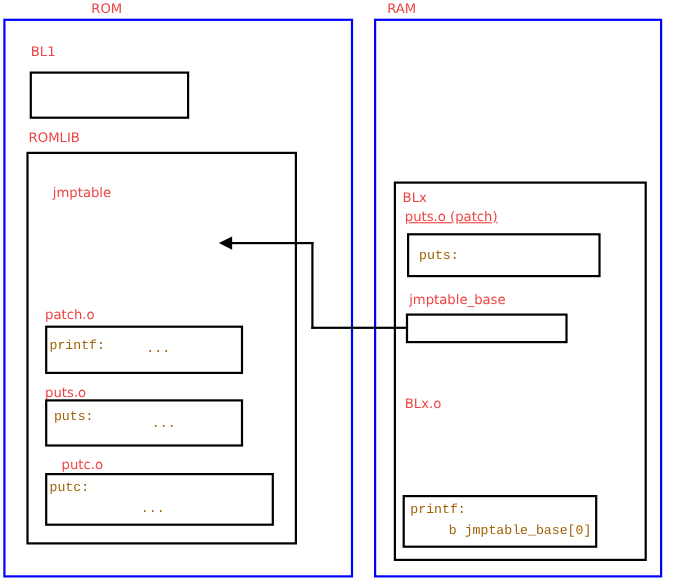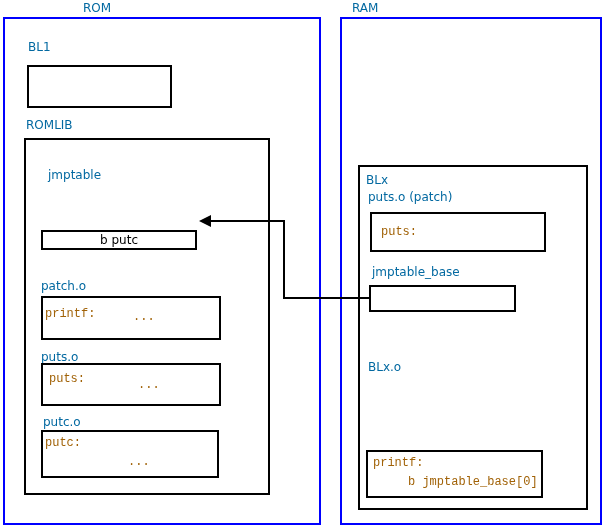--- a/index.html
+++ b/index.html
@@ -12,21 +12,21 @@
     width: 613px;
     height: 530px;
     background: #ffffff;
     font-family: "DejaVu Sans", sans-serif;
     overflow: hidden;
   }
   .lbl {
     position: absolute;
     font-size: 12px;
     line-height: 13px;
-    color: #0369a1;
+    color: #ef4444;
     white-space: nowrap;
     text-align: center;
   }
   .region {
     position: absolute;
     border: 2px solid #0000ff;
     box-sizing: border-box;
     background: transparent;
   }
   .box {
@@ -82,48 +82,47 @@
   <div class="lbl" style="left:28px; top:41px;">BL1</div>
   <div class="box" style="left:27px; top:65px; width:145px; height:43px;">
     <span class="celltext" style="left:6px; top:6px;"></span>
   </div>
 
   <div class="lbl" style="left:26px; top:119px;">ROMLIB</div>
   <div class="box" style="left:24px; top:138px; width:246px; height:357px;"></div>
 
   <div class="lbl" style="left:48px; top:169px;">jmptable</div>
   <div style="position:absolute; left:41px; top:192px; width:156px; height:58px;">
-    <div class="jmprow" style="top:38px; height:20px;">b putc</div>
   </div>
 
   <div class="lbl" style="left:41px; top:280px;">patch.o</div>
   <div class="box" style="left:41px; top:296px; width:180px; height:44px;">
     <span class="celltext" style="left:2px; top:10px;">printf:</span>
     <span class="celltext" style="left:90px; top:13px;">...</span>
   </div>
 
   <div class="lbl" style="left:41px; top:351px;">puts.o</div>
   <div class="box" style="left:41px; top:363px; width:180px; height:43px;">
     <span class="celltext" style="left:6px; top:8px;">puts:</span>
     <span class="celltext" style="left:95px; top:14px;">...</span>
   </div>
 
-  <div class="lbl" style="left:43px; top:416px;">putc.o</div>
-  <div class="box" style="left:41px; top:430px; width:178px; height:48px;">
+  <div class="lbl" style="left:56px; top:416px;">putc.o</div>
+  <div class="box" style="left:41px; top:430px; width:208px; height:48px;">
     <span class="celltext" style="left:2px; top:5px;">putc:</span>
     <span class="celltext" style="left:85px; top:24px;">...</span>
   </div>
 
   <div class="lbl" style="left:352px; top:2px;">RAM</div>
   <div class="region" style="left:340px; top:17px; width:262px; height:508px;"></div>
 
   <div class="box" style="left:358px; top:165px; width:230px; height:345px;"></div>
   <div class="lbl" style="left:366px; top:174px;">BLx</div>
 
-  <div class="lbl" style="left:368px; top:191px;">puts.o (patch)</div>
+  <div class="lbl" style="left:368px; top:191px;text-decoration:underline;">puts.o (patch)</div>
   <div class="box" style="left:370px; top:212px; width:176px; height:40px;">
     <span class="celltext" style="left:9px; top:12px;">puts:</span>
   </div>
 
   <div class="lbl" style="left:372px; top:266px;">jmptable_base</div>
   <div class="box" style="left:369px; top:285px; width:147px; height:27px;">
     <span class="celltext" style="left:6px; top:6px;"></span>
   </div>
 
   <div class="lbl" style="left:368px; top:361px;">BLx.o</div>

